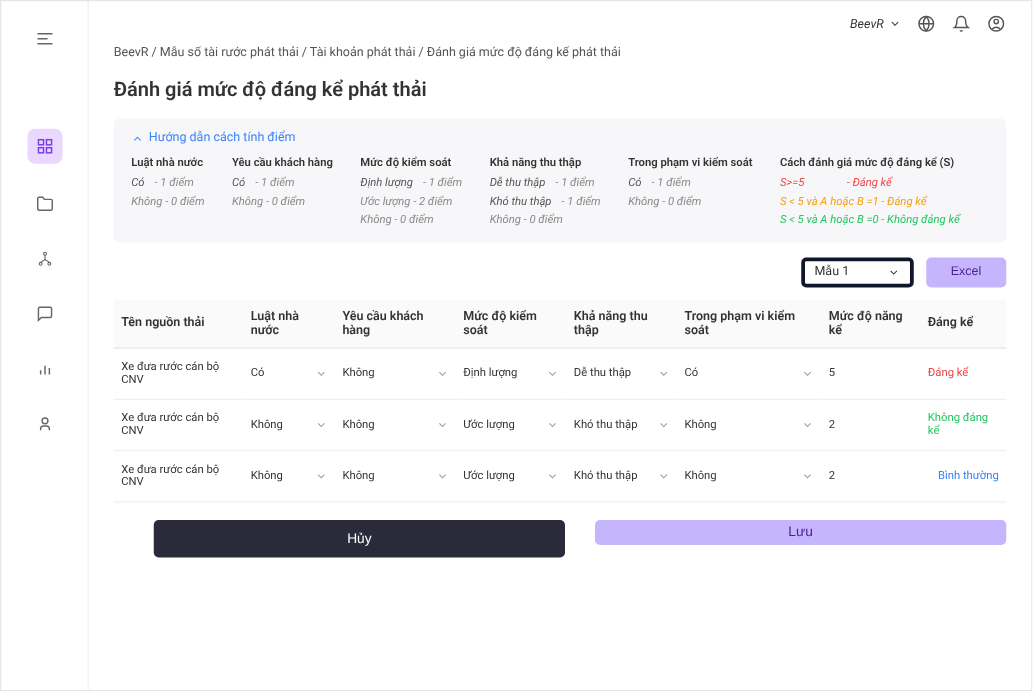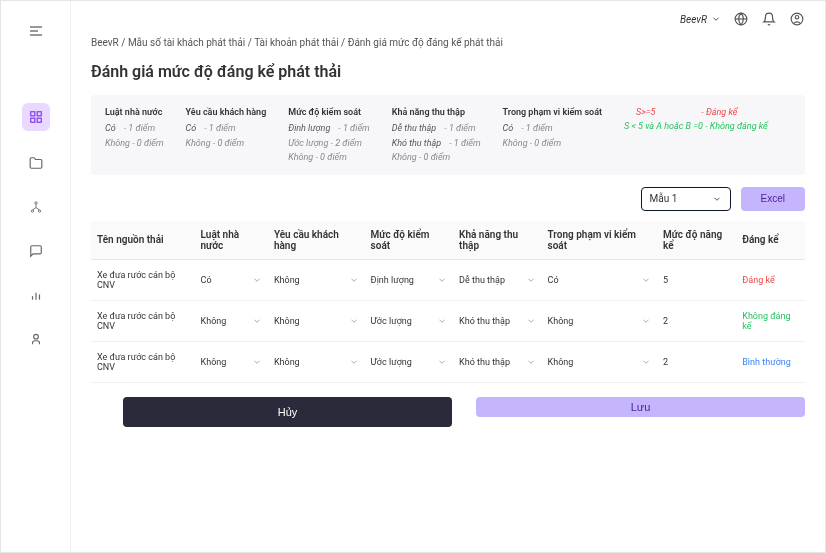--- a/index.html
+++ b/index.html
@@ -17,33 +17,33 @@
 .breadcrumb span { color: #555; }
 .page-title { font-size: 16px; font-weight: 600; margin-bottom: 14px; }
 .guide { background: #f7f7f9; border-radius: 4px; padding: 10px 14px; margin-bottom: 12px; }
 .guide-header { color: #3b82f6; font-size: 10px; margin-bottom: 8px; display: flex; align-items: center; gap: 4px; cursor: pointer; }
 .guide-body { display: flex; gap: 22px; flex-wrap: wrap; }
 .guide-col { font-size: 9px; line-height: 1.6; }
 .guide-col .head { font-weight: 600; font-size: 9px; margin-bottom: 2px; }
 .guide-col .row { display: flex; gap: 8px; }
 .guide-col .row em { font-style: italic; color: #555; }
 .guide-col .row em:last-child { color: #888; }
-.g-red { color: #ef4444; font-style: italic; margin-left: 12px; }
+.g-red { color: #ef4444; font-style: italic; }
 .g-orange { color: #f59e0b; font-style: italic; }
 .g-green { color: #22c55e; font-style: italic; text-align: center; }
 .controls { display: flex; justify-content: flex-end; gap: 10px; margin-bottom: 10px; }
-.select { width: 90px; height: 24px; border: 1px solid #0f172a; border-radius: 4px; font-size: 10px; padding: 0 8px; display: flex; align-items: center; justify-content: space-between; cursor: pointer; background: #fff; }
+.select { width: 90px; height: 24px; border: 3px solid #0f172a; border-radius: 4px; font-size: 10px; padding: 0 8px; display: flex; align-items: center; justify-content: space-between; cursor: pointer; background: #fff; }
 .btn-excel { height: 24px; padding: 0 20px; background: #c4b5fd; border: none; border-radius: 4px; color: #4c1d95; font-size: 10px; cursor: pointer; text-align: center; }
 .table { width: 100%; border-collapse: collapse; font-size: 10px; }
 .table th { text-align: left; padding: 8px 6px; border-bottom: 1px solid #e5e5e5; font-weight: 600; font-size: 10px; color: #333; background: #fafafa; }
 .table td { padding: 10px 6px; border-bottom: 1px solid #f0f0f0; font-size: 9px; }
 .cell-select { display: flex; align-items: center; justify-content: space-between; gap: 4px; cursor: pointer; }
 .status-red { color: #ef4444; }
 .status-green { color: #22c55e; }
-.status-blue { color: #3b82f6; }
+.status-blue { color: #3b82f6; text-align: right; }
 .footer-btns { display: flex; gap: 24px; margin-top: 14px; padding-left: 32px; }
 .btn-cancel { flex: 1; height: 30px; background: #2a2a3a; color: #fff; border: none; border-radius: 4px; font-size: 11px; cursor: pointer; }
 .btn-save { flex: 1; height: 20px; background: #c4b5fd; color: #4c1d95; border: none; border-radius: 4px; font-size: 11px; cursor: pointer; }
 svg { display: block; }
 </style>
 </head>
 <body>
 
 <div class="app">
   <div class="sidebar">
@@ -122,28 +122,34 @@
             <circle cx="12" cy="12" r="10"></circle>
             <circle cx="12" cy="9" r="3"></circle>
             <path d="M6.5 19.5a7 7 0 0 1 11 0"></path>
           </svg>
       </div>
     </div>
 
     <div class="content">
       <div class="breadcrumb">
         <span>BeevR</span> /
-        <span>Mẫu sổ tài khách phát thải</span> /
+        <span>Mẫu sổ tài rước phát thải</span> /
         <span>Tài khoản phát thải</span> /
         <span>Đánh giá mức độ đáng kể phát thải</span>
       </div>
 
       <h1 class="page-title">Đánh giá mức độ đáng kể phát thải</h1>
 
       <div class="guide">
+        <div class="guide-header">
+          <svg width="10" height="10" viewBox="0 0 24 24" fill="none" stroke="currentColor" stroke-width="2">
+              <polyline points="18 15 12 9 6 15"></polyline>
+            </svg>
+          <span>Hướng dẫn cách tính điểm</span>
+        </div>
         <div class="guide-body">
           <div class="guide-col">
             <div class="head">Luật nhà nước</div>
             <div class="row">
                 <em>Có</em>
                 <em>- 1 điểm</em>
               </div>
             <div class="row">
                 <em>Không - 0 điểm</em>
               </div>
@@ -189,21 +195,25 @@
             <div class="head">Trong phạm vi kiểm soát</div>
             <div class="row">
                 <em>Có</em>
                 <em>- 1 điểm</em>
               </div>
             <div class="row">
                 <em>Không - 0 điểm</em>
               </div>
           </div>
           <div class="guide-col">
+            <div class="head">Cách đánh giá mức độ đáng kể (S)</div>
             <div class="row"><span class="g-red">S&gt;=5</span>&nbsp;&nbsp;&nbsp;&nbsp;&nbsp;&nbsp;&nbsp;&nbsp;<span class="g-red">- Đáng kể</span></div>
+            <div class="row">
+                <span class="g-orange">S &lt; 5 và A hoặc B =1 - Đáng kể</span>
+              </div>
             <div class="row">
                 <span class="g-green">S &lt; 5 và A hoặc B =0 - Không đáng kể</span>
               </div>
           </div>
         </div>
       </div>
 
       <div class="controls">
         <div class="select">
           <span>Mẫu 1</span>

